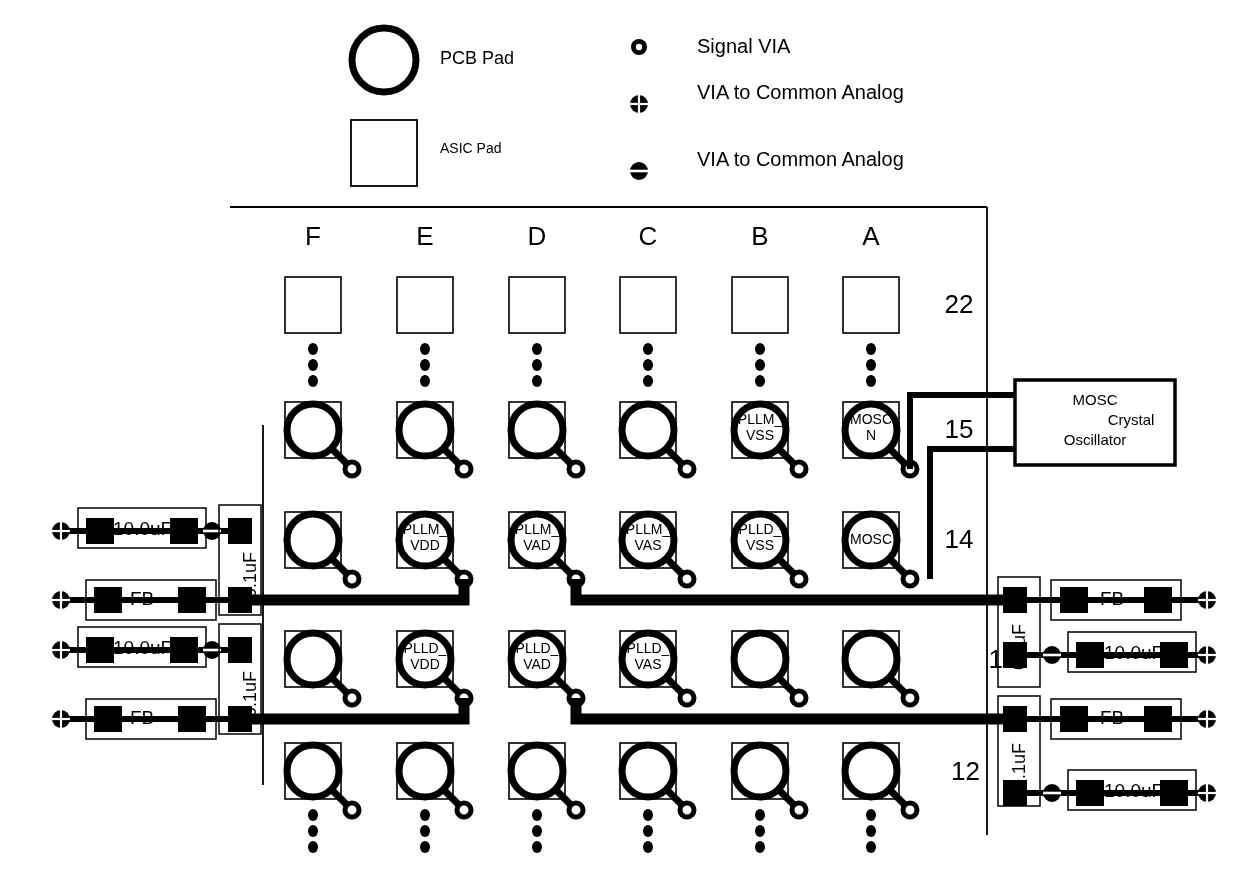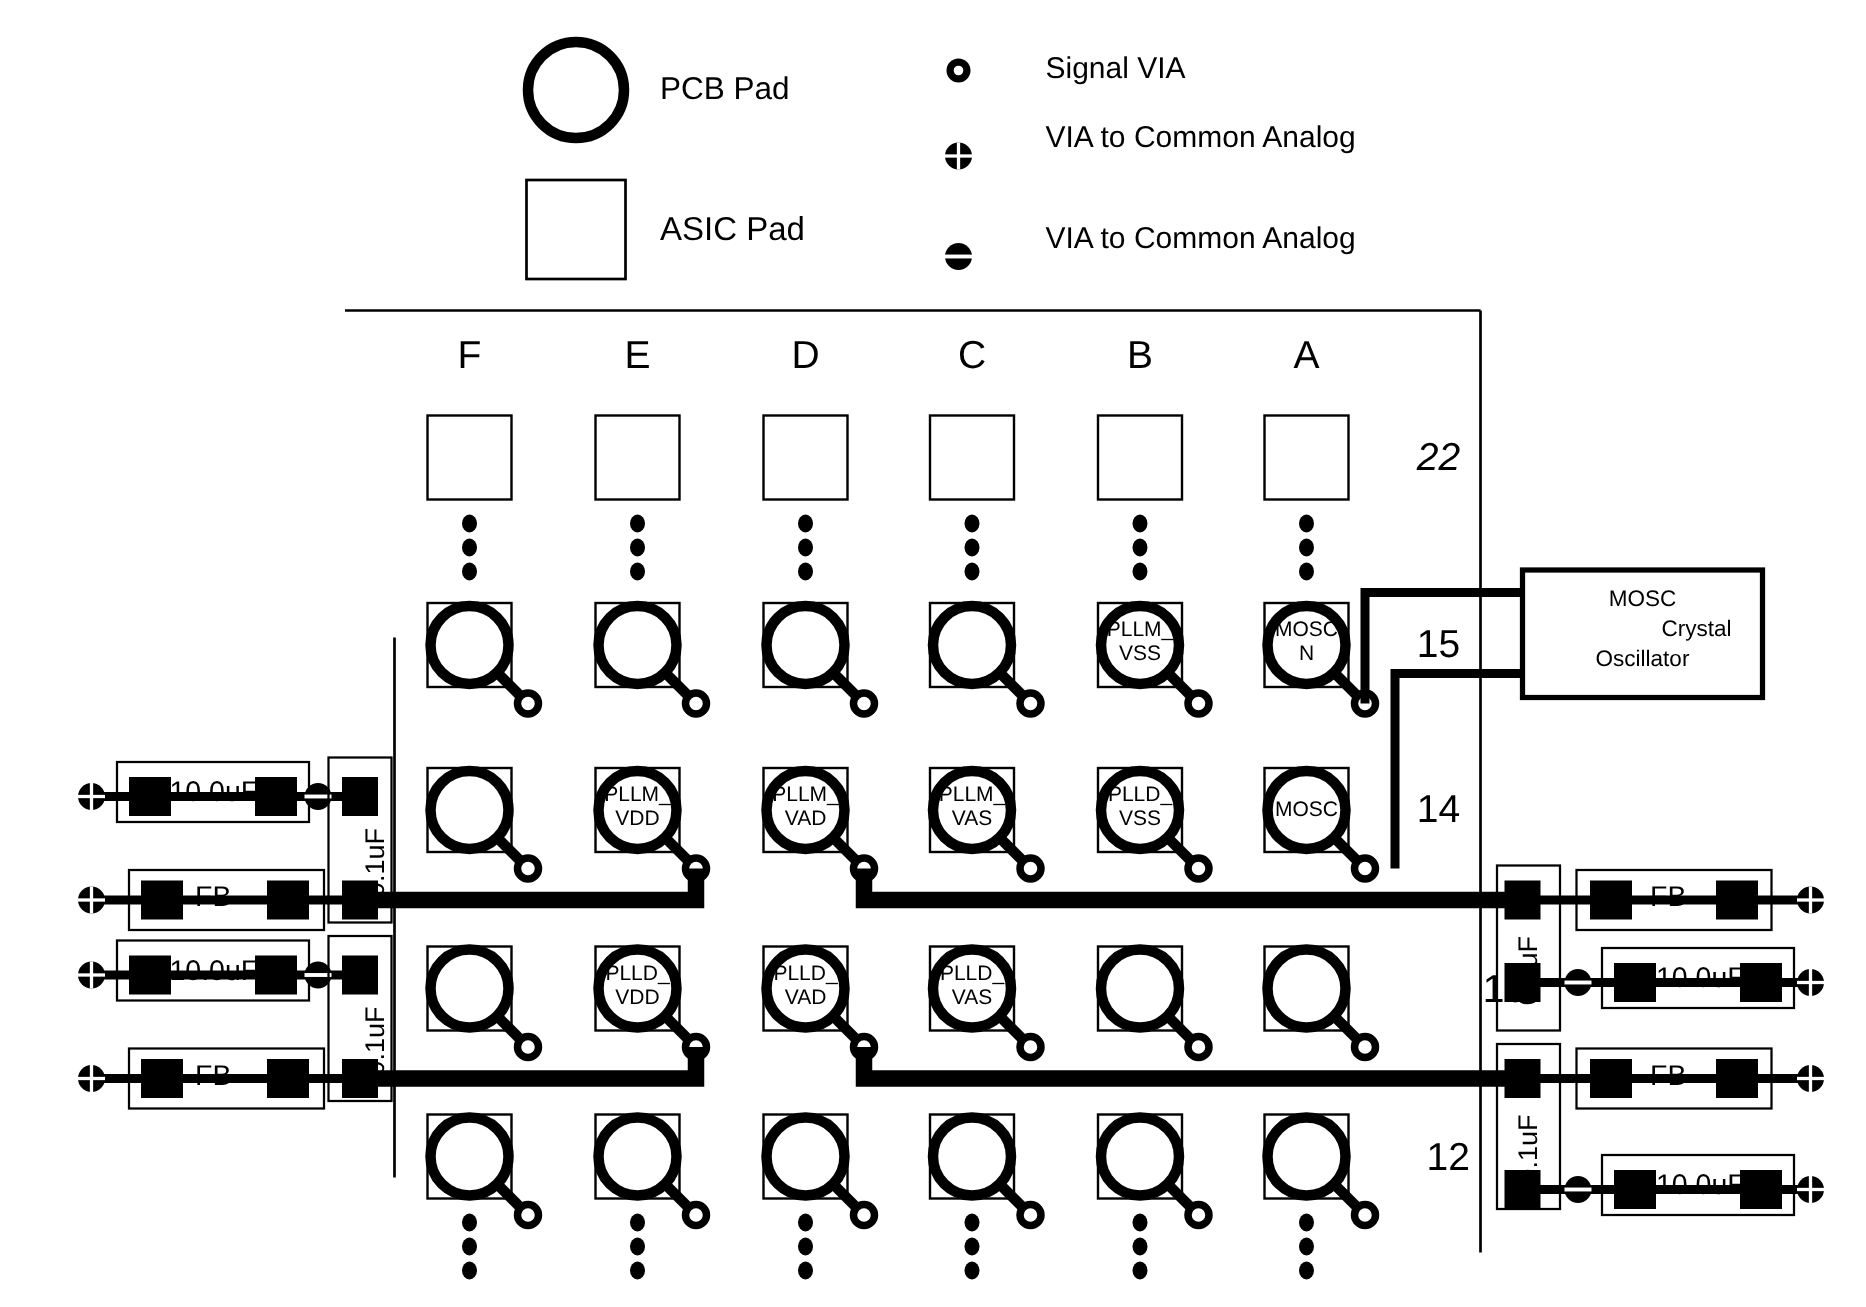--- a/index.html
+++ b/index.html
@@ -235,39 +235,39 @@
     <rect x="1068" y="770" width="128" height="40" fill="none" stroke="#000" stroke-width="1.5"></rect>
     <line x1="1010" y1="793" x2="1202" y2="793" stroke="#000" stroke-width="6"></line>
     <rect x="1003" y="780" width="24" height="26" fill="#000"></rect>
     <rect x="1076" y="780" width="28" height="26" fill="#000"></rect>
     <rect x="1160" y="780" width="28" height="26" fill="#000"></rect>
     <use href="#viagnd" transform="translate(1052,793)"></use>
     <use href="#viapwr" transform="translate(1207,793)"></use>
   </g>
 </svg>
 
-<div class="lbl" style="left:440px;top:48px;font-size:21px;">PCB Pad</div>
-<div class="lbl" style="left:440px;top:141px;font-size:22px;">ASIC Pad</div>
+<div class="lbl" style="left:440px;top:48px;font-size:18px;">PCB Pad</div>
+<div class="lbl" style="left:440px;top:141px;font-size:14px;">ASIC Pad</div>
 <div class="lbl" style="left:697px;top:35px;font-size:20px;">Signal VIA</div>
 <div class="lbl" style="left:697px;top:81px;font-size:20px;">VIA to Common Analog</div>
 <div class="lbl" style="left:697px;top:148px;font-size:20px;">VIA to Common Analog</div>
 
 
 <div class="lbl" style="left:1015px;top:392px;width:160px;text-align:center;font-size:15px;">MOSC</div>
 <div class="lbl" style="left:1015px;top:412px;width:160px;text-align:center;font-size:15px;margin-left:36px;">Crystal</div>
 <div class="lbl" style="left:1015px;top:432px;width:160px;text-align:center;font-size:15px;">Oscillator</div>
 
 <div class="lbl" style="left:293px;top:222px;width:40px;text-align:center;font-size:26px;">F</div>
 <div class="lbl" style="left:405px;top:222px;width:40px;text-align:center;font-size:26px;">E</div>
 <div class="lbl" style="left:517px;top:222px;width:40px;text-align:center;font-size:26px;">D</div>
 <div class="lbl" style="left:628px;top:222px;width:40px;text-align:center;font-size:26px;">C</div>
 <div class="lbl" style="left:740px;top:222px;width:40px;text-align:center;font-size:26px;">B</div>
 <div class="lbl" style="left:851px;top:222px;width:40px;text-align:center;font-size:26px;">A</div>
 
-<div class="lbl" style="left:938px;top:290px;width:42px;text-align:center;font-size:26px;font-style:italic;">22</div>
+<div class="lbl" style="left:938px;top:290px;width:42px;text-align:center;font-size:26px;">22</div>
 <div class="lbl" style="left:938px;top:415px;width:42px;text-align:center;font-size:26px;">15</div>
 <div class="lbl" style="left:938px;top:525px;width:42px;text-align:center;font-size:26px;">14</div>
 <div class="lbl" style="left:938px;top:645px;width:42px;text-align:center;font-size:26px;margin-left:44px;">13</div>
 <div class="lbl" style="left:938px;top:757px;width:42px;text-align:right;font-size:26px;">12</div>
 
 <div class="lbl padlbl" style="left: 730px; top: 412px; width: 60px; text-align: center; font-size: 14px; white-space: pre-line;">PLLM_
 VSS</div>
 <div class="lbl padlbl" style="left: 841px; top: 412px; width: 60px; text-align: center; font-size: 14px; white-space: pre-line;">MOSC
 N</div>
 

